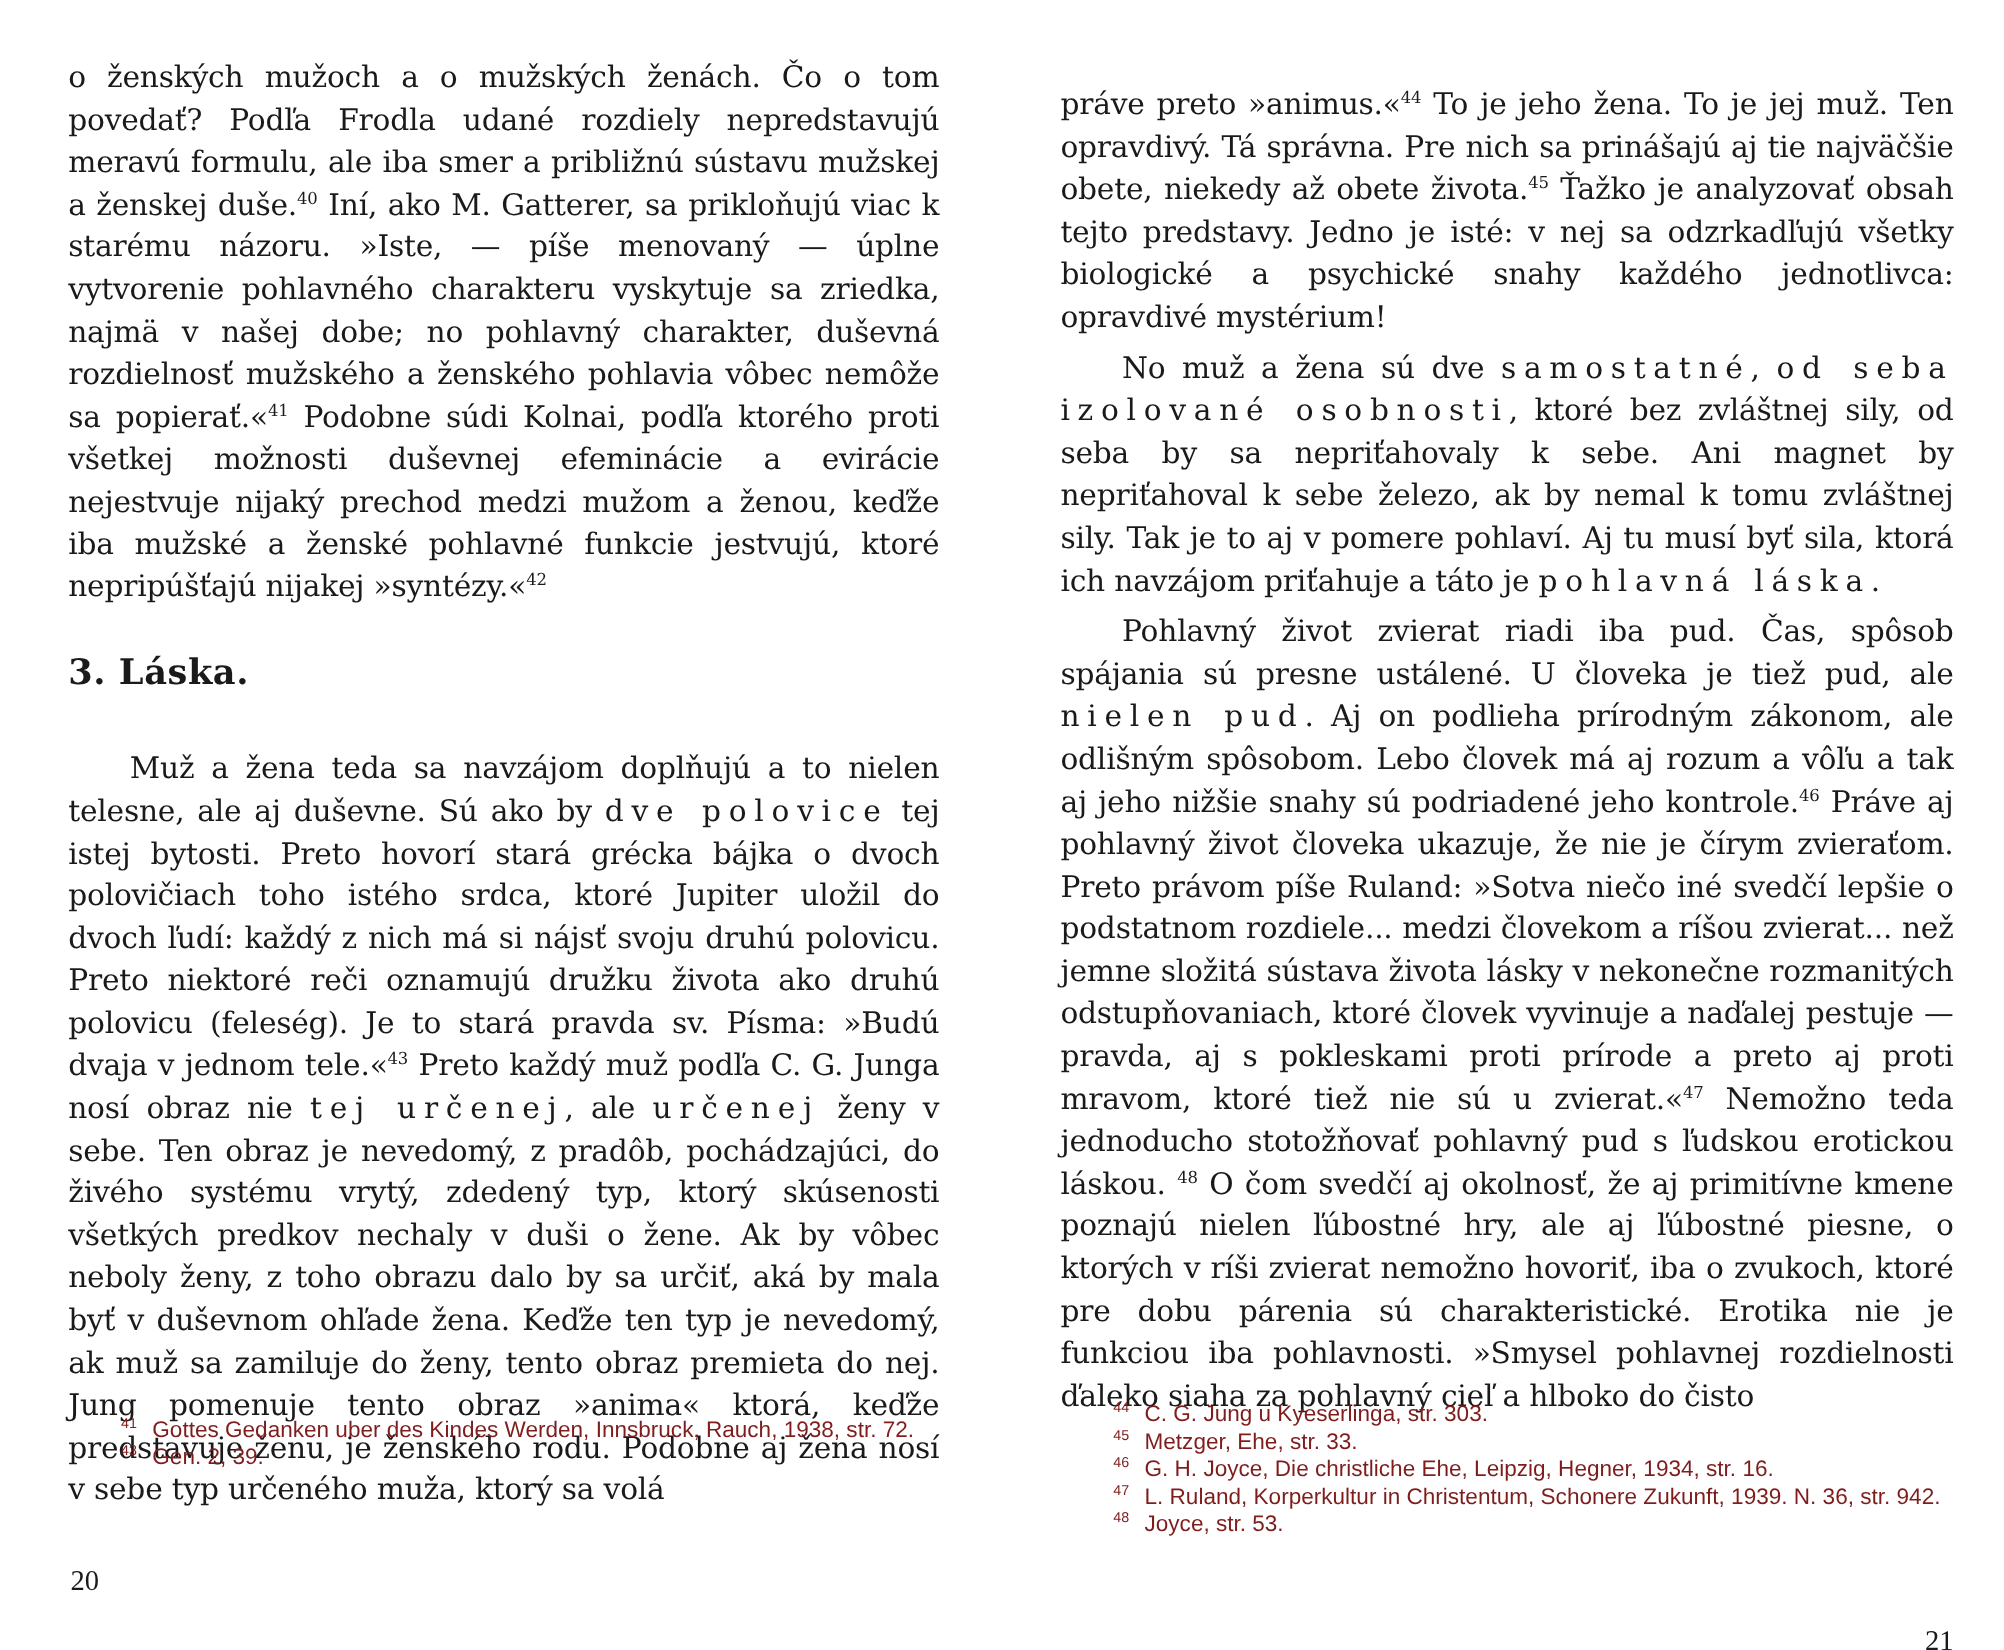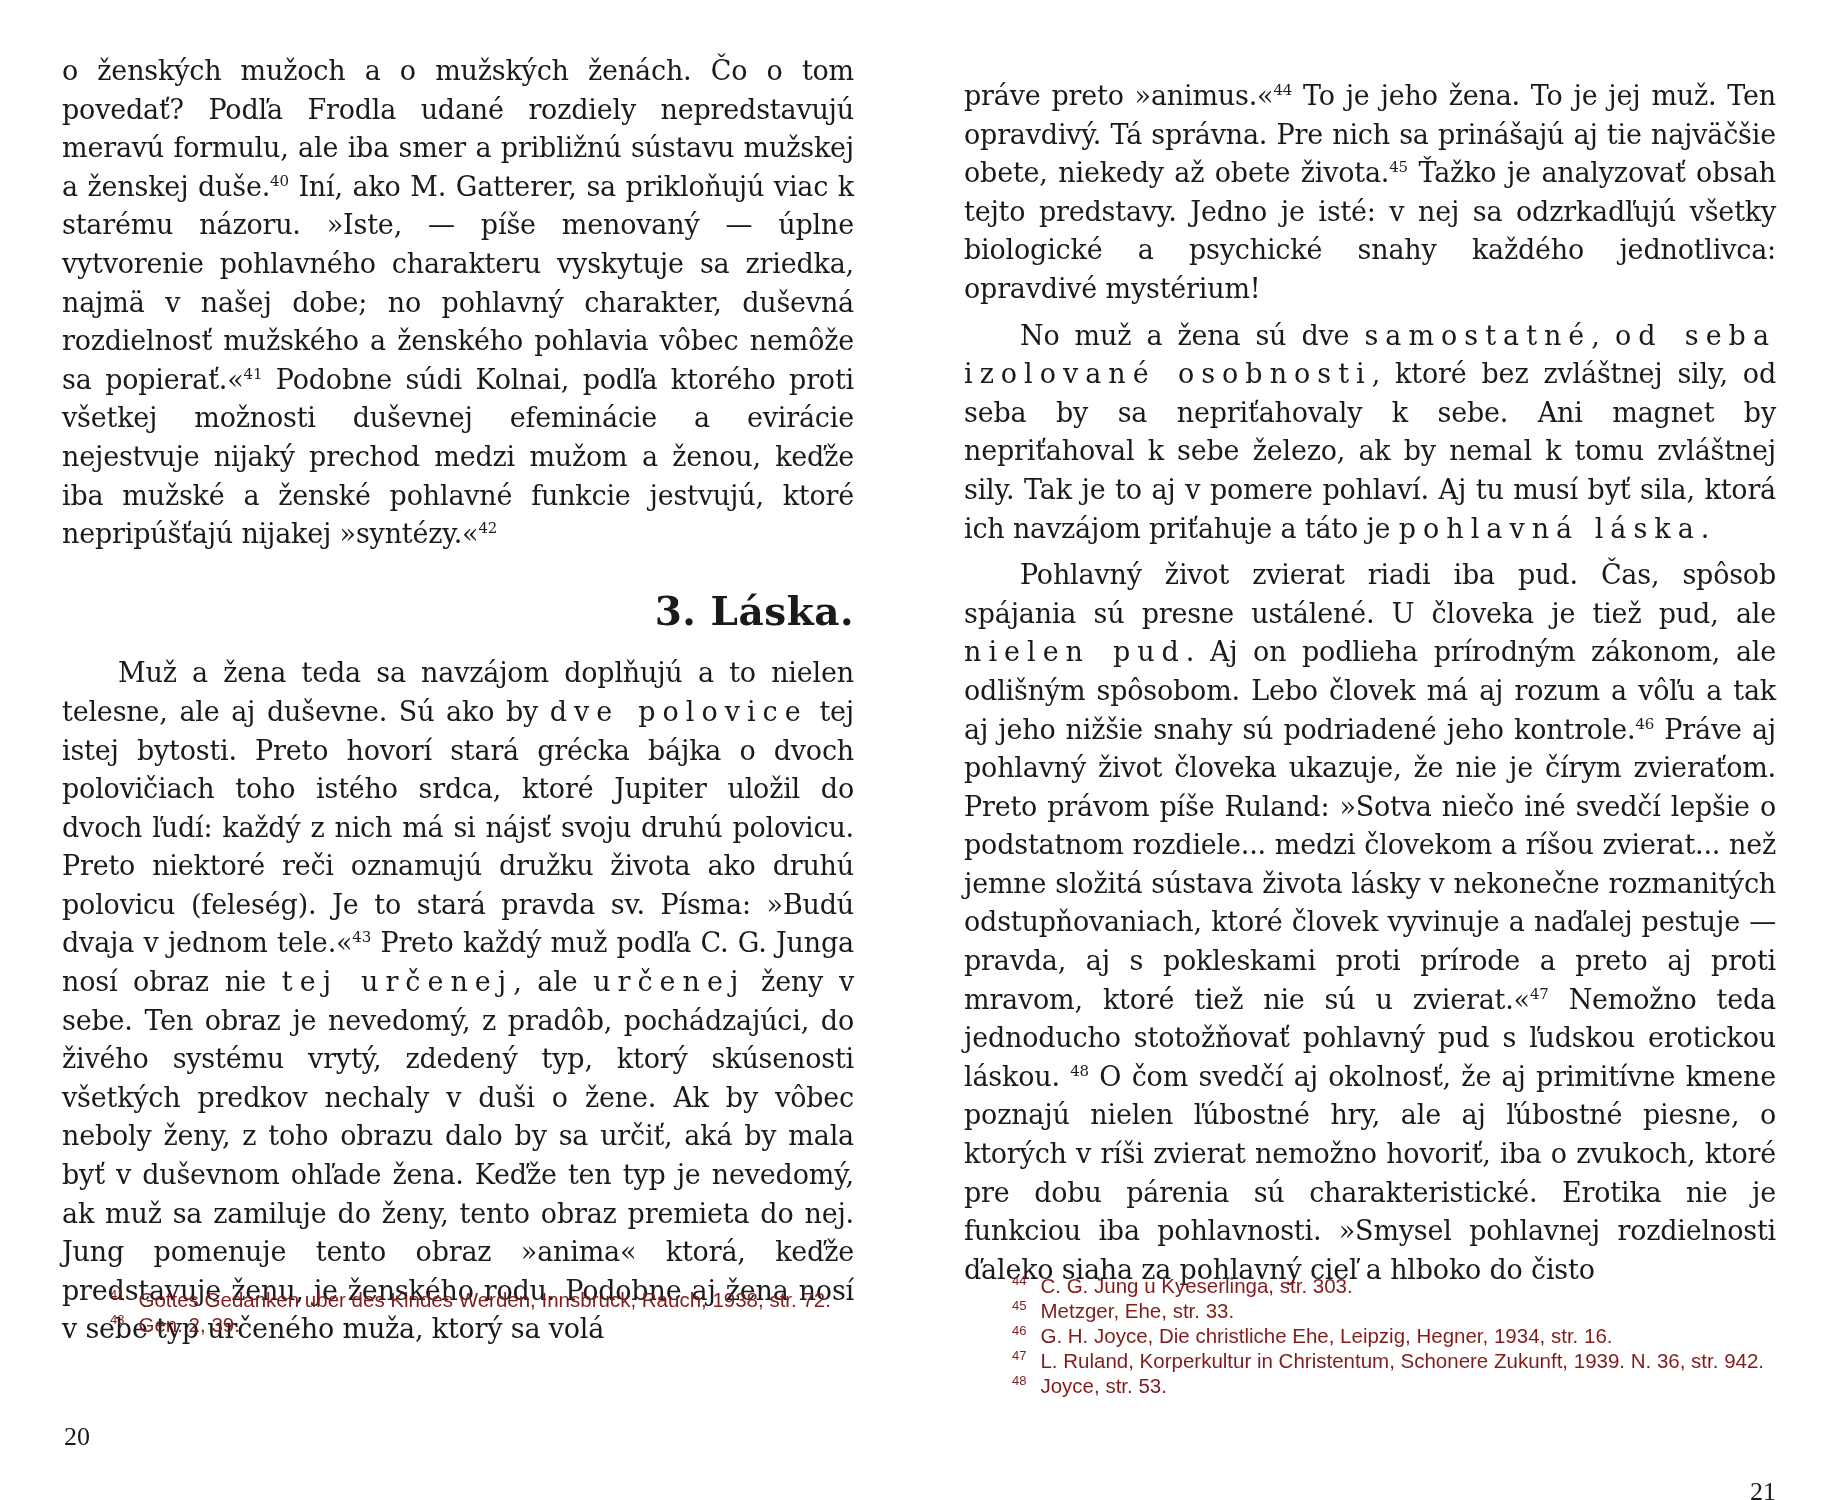--- a/index.html
+++ b/index.html
@@ -13,22 +13,22 @@
   .body-text {
     position: absolute; top: 52px; left: 0; right: 0;
     font-size: 27px; line-height: 38.6px; text-align: justify;
     letter-spacing: -0.2px;
   }
   .page-right .body-text { top: 52px; }
   .para { margin: 0; }
   .para.indent { text-indent: 56px; margin-top: 8px; }
   .para.noindent { text-indent: 0; }
   .heading {
-    text-align: right; font-weight: bold; font-size: 39px;
-    margin: 38px 0 24px 0; letter-spacing: 0.5px;
+    text-align: left; font-weight: bold; font-size: 32px;
+    margin: 38px 0 50px 0; letter-spacing: 0.5px;
   }
   .sp { letter-spacing: 7px; }
   sup { font-size: 15px; vertical-align: super; line-height: 0; }
   .footnotes {
     position: absolute; left: 0; right: 0;
     font-family: "Liberation Sans", "DejaVu Sans", sans-serif;
     font-size: 20.5px; line-height: 25px; text-align: justify; color: #7f1d1d;
   }
   .page-left .footnotes { top: 1287px; }
   .page-right .footnotes { top: 1248px; }

